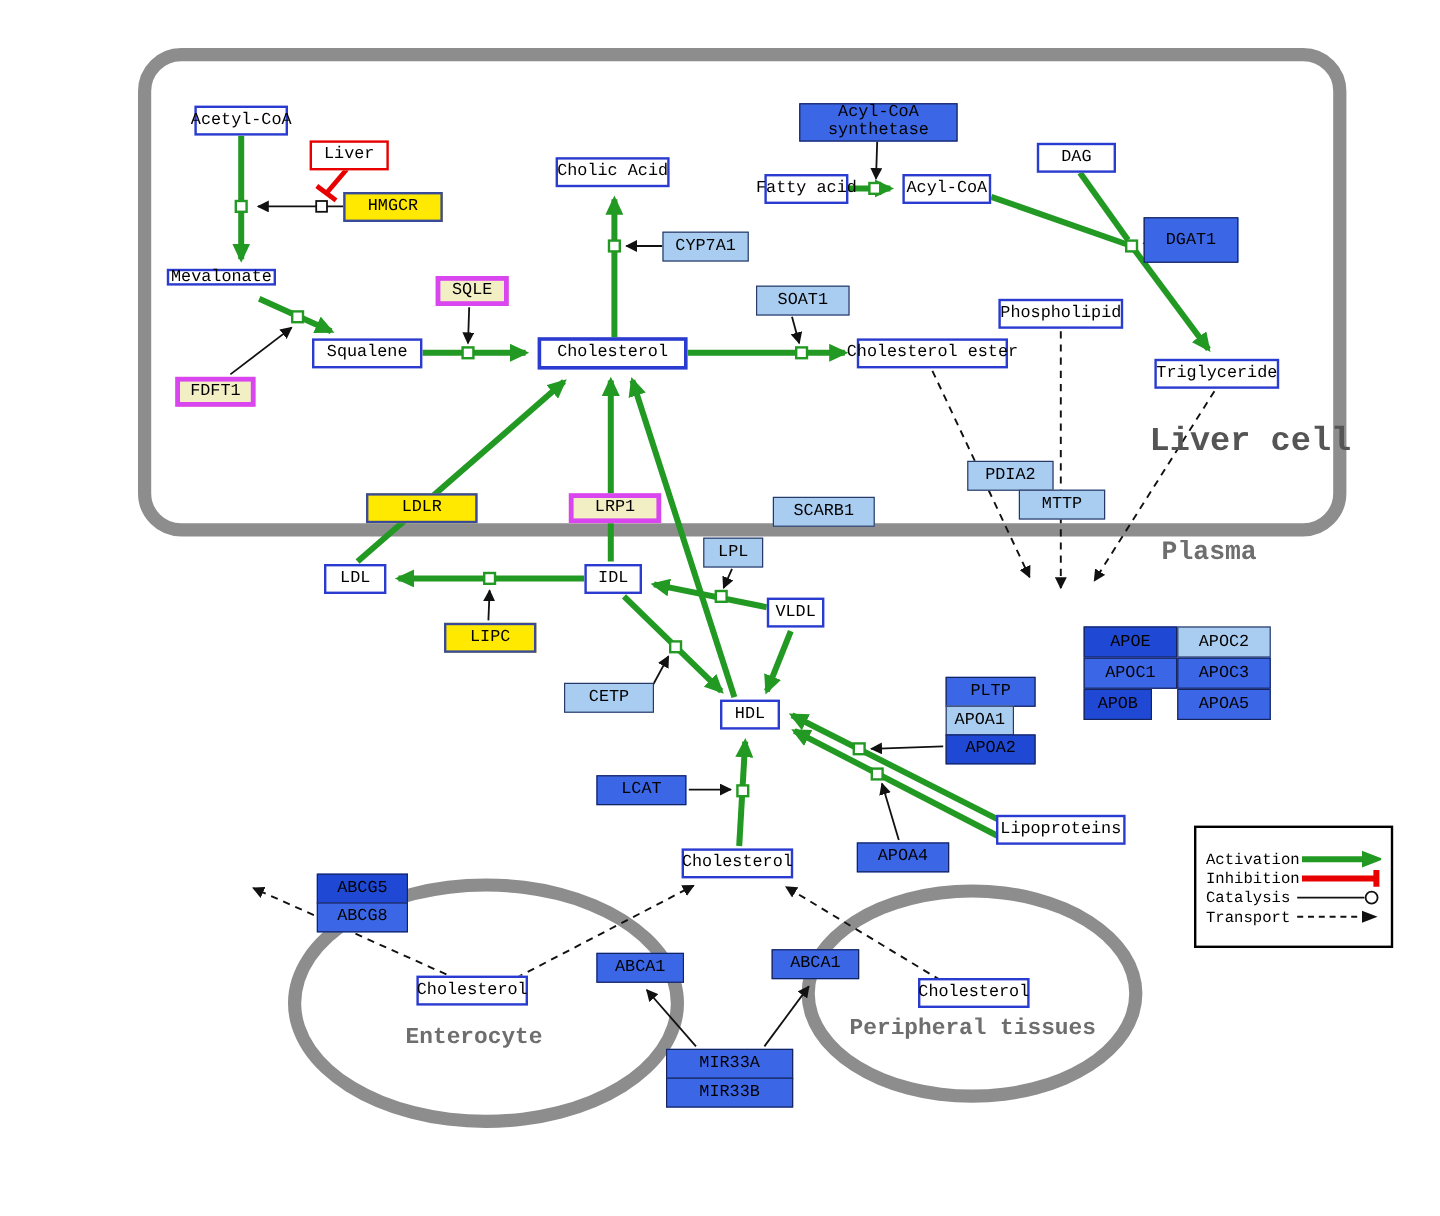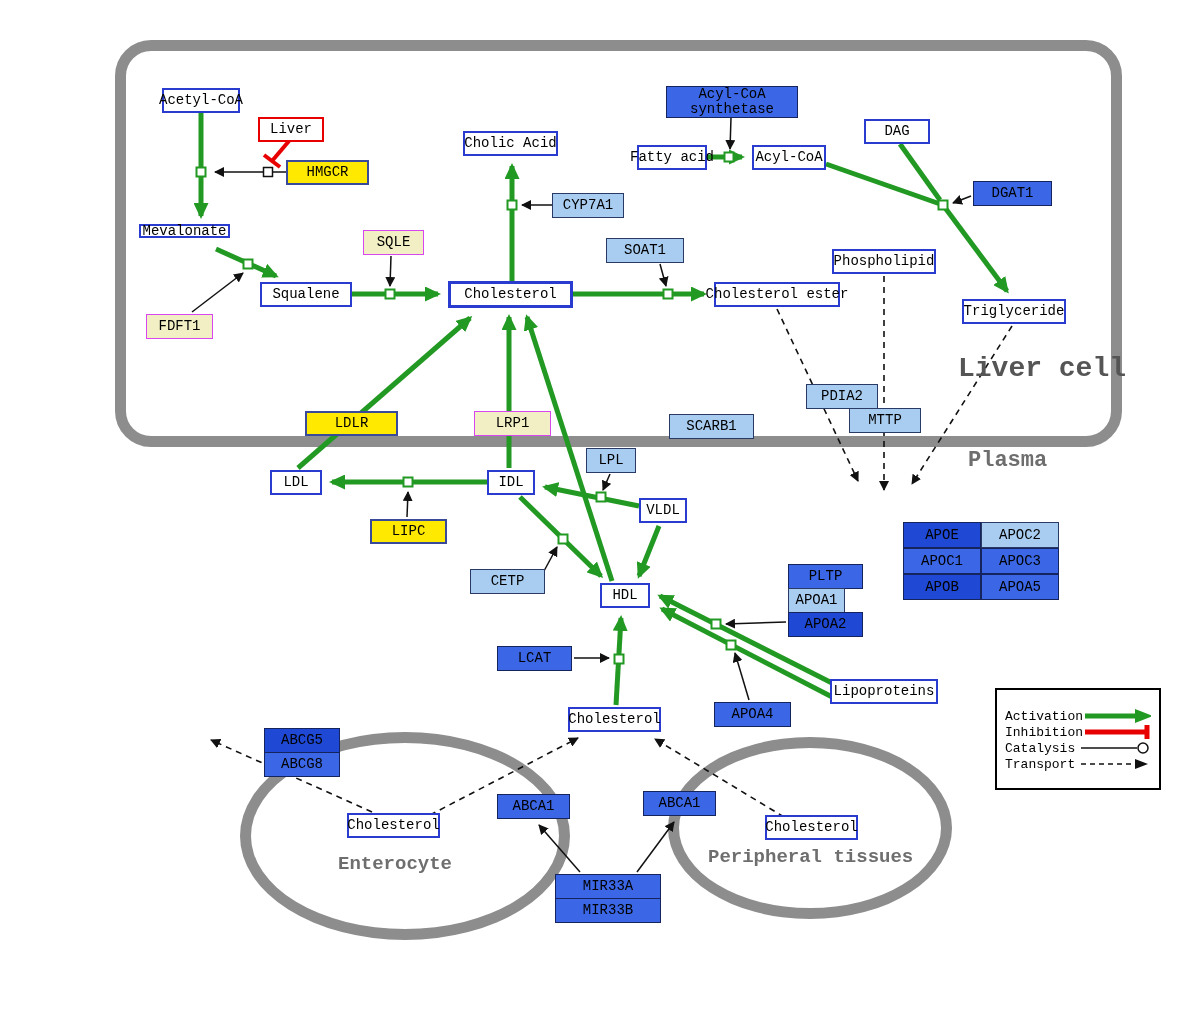--- a/index.html
+++ b/index.html
@@ -16,21 +16,21 @@
   
   #edges { position:absolute; left:0; top:0; z-index:2; }
 
   
   .node { position:absolute; box-sizing:border-box; display:flex; align-items:center; justify-content:center;
           font-size:14px; color:#000; text-align:center; background:#fff; border:2px solid #2a3bd0;
           z-index:3; white-space:nowrap; line-height:1.05; }
   .met-thick  { border-width:3px; }
   .red-border { border-color:#e80000; }
   .yellow { background:#ffe900; border:2px solid #3a4a9a; }
-  .cream  { background:#f2efc4; border:1px solid #d946ef; }
+  .cream  { background:#f2efc4; border:4px solid #d946ef; }
   .lblue  { background:#a9cdf0; border:1px solid #2a3a66; }
   .blue   { background:#3b67e6; border:1px solid #16245e; }
   .dblue  { background:#1f49d4; border:1px solid #16245e; }
   .multiline { white-space:normal; }
 
   
   .region-label { position:absolute; font-weight:bold; color:#6e6e6e; z-index:3; }
   .lbl-liver  { left:958px; top:353px; font-size:28px; color:#555; }
   .lbl-plasma { left:968px; top:448px; font-size:22px; }
   .lbl-enterocyte { left:338px; top:853px; font-size:19px; }
@@ -137,51 +137,51 @@
   <div class="node" style="left:162px;top:88px;width:78px;height:25px">Acetyl-CoA</div>
   <div class="node red-border" style="left:258px;top:117px;width:66px;height:25px">Liver</div>
   <div class="node yellow" style="left:286px;top:160px;width:83px;height:25px">HMGCR</div>
   <div class="node" style="left:139px;top:224px;width:91px;height:14px">Mevalonate</div>
   <div class="node cream" style="left:363px;top:230px;width:61px;height:25px">SQLE</div>
   <div class="node cream" style="left:146px;top:314px;width:67px;height:25px">FDFT1</div>
   <div class="node" style="left:260px;top:282px;width:92px;height:25px">Squalene</div>
   <div class="node" style="left:463px;top:131px;width:95px;height:25px">Cholic Acid</div>
   <div class="node lblue" style="left:552px;top:193px;width:72px;height:25px">CYP7A1</div>
   <div class="node met-thick" style="left:448px;top:281px;width:125px;height:27px">Cholesterol</div>
-  <div class="node lblue" style="left:606px;top:238px;width:78px;height:25px">SOAT1</div>
+  <div class="node lblue" style="left:630px;top:238px;width:78px;height:25px">SOAT1</div>
   <div class="node" style="left:714px;top:282px;width:126px;height:25px">Cholesterol ester</div>
   <div class="node blue multiline" style="left:666px;top:86px;width:132px;height:32px">Acyl-CoA synthetase</div>
   <div class="node" style="left:637px;top:145px;width:70px;height:25px">Fatty acid</div>
   <div class="node" style="left:752px;top:145px;width:74px;height:25px">Acyl-CoA</div>
   <div class="node" style="left:864px;top:119px;width:66px;height:25px">DAG</div>
-  <div class="node blue" style="left:973px;top:181px;width:79px;height:25px">DGAT1</div>
+  <div class="node blue" style="left:953px;top:181px;width:79px;height:38px">DGAT1</div>
   <div class="node" style="left:832px;top:249px;width:104px;height:25px">Phospholipid</div>
   <div class="node" style="left:962px;top:299px;width:104px;height:25px">Triglyceride</div>
   <div class="node lblue" style="left:806px;top:384px;width:72px;height:25px">PDIA2</div>
   <div class="node lblue" style="left:849px;top:408px;width:72px;height:25px">MTTP</div>
 
   <div class="node yellow" style="left:305px;top:411px;width:93px;height:25px">LDLR</div>
   <div class="node cream" style="left:474px;top:411px;width:77px;height:25px">LRP1</div>
-  <div class="node lblue" style="left:669px;top:414px;width:85px;height:25px">SCARB1</div>
+  <div class="node lblue" style="left:644px;top:414px;width:85px;height:25px">SCARB1</div>
 
   <div class="node" style="left:270px;top:470px;width:52px;height:25px">LDL</div>
   <div class="node" style="left:487px;top:470px;width:48px;height:25px">IDL</div>
   <div class="node lblue" style="left:586px;top:448px;width:50px;height:25px">LPL</div>
   <div class="node" style="left:639px;top:498px;width:48px;height:25px">VLDL</div>
   <div class="node yellow" style="left:370px;top:519px;width:77px;height:25px">LIPC</div>
   <div class="node lblue" style="left:470px;top:569px;width:75px;height:25px">CETP</div>
   <div class="node" style="left:600px;top:583px;width:50px;height:25px">HDL</div>
   <div class="node blue" style="left:788px;top:564px;width:75px;height:25px">PLTP</div>
   <div class="node lblue" style="left:788px;top:588px;width:57px;height:25px">APOA1</div>
   <div class="node dblue" style="left:788px;top:612px;width:75px;height:25px">APOA2</div>
   <div class="node dblue" style="left:903px;top:522px;width:78px;height:26px">APOE</div>
   <div class="node lblue" style="left:981px;top:522px;width:78px;height:26px">APOC2</div>
   <div class="node blue" style="left:903px;top:548px;width:78px;height:26px">APOC1</div>
   <div class="node blue" style="left:981px;top:548px;width:78px;height:26px">APOC3</div>
-  <div class="node dblue" style="left:903px;top:574px;width:78px;height:26px">APOB</div>
+  <div class="node dblue" style="left:903px;top:574px;width:57px;height:26px">APOB</div>
   <div class="node blue" style="left:981px;top:574px;width:78px;height:26px">APOA5</div>
   <div class="node blue" style="left:497px;top:646px;width:75px;height:25px">LCAT</div>
   <div class="node blue" style="left:714px;top:702px;width:77px;height:25px">APOA4</div>
   <div class="node" style="left:830px;top:679px;width:108px;height:25px">Lipoproteins</div>
   <div class="node" style="left:568px;top:707px;width:93px;height:25px">Cholesterol</div>
 
   <div class="node dblue" style="left:264px;top:728px;width:76px;height:25px">ABCG5</div>
   <div class="node blue" style="left:264px;top:752px;width:76px;height:25px">ABCG8</div>
   <div class="node" style="left:347px;top:813px;width:93px;height:25px">Cholesterol</div>
   <div class="node blue" style="left:497px;top:794px;width:73px;height:25px">ABCA1</div>

